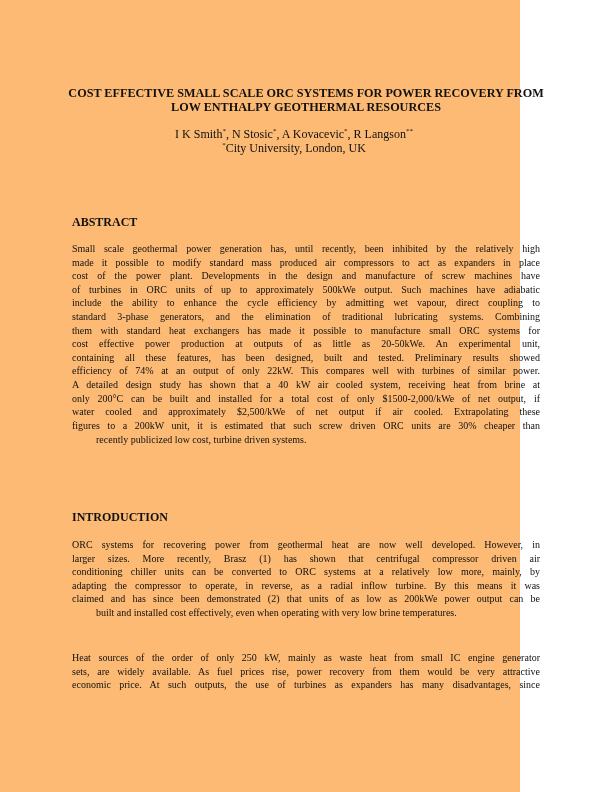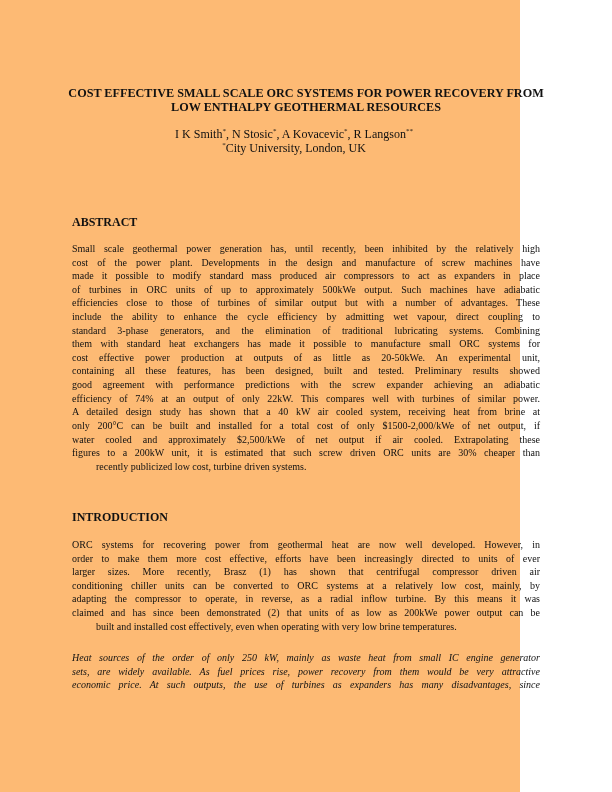--- a/index.html
+++ b/index.html
@@ -34,49 +34,46 @@
       <span>A Kovacevic</span><sup>*</sup>,
       <span>R Langson</span><sup>**</sup>
     </div>
     <div><sup>*</sup><span>City University, London, UK</span></div>
   </div>
 
   <div class="heading" style="top:215px;">ABSTRACT</div>
 
   <div class="para" style="top:242px;">
     <span class="ln">Small scale geothermal power generation has, until recently, been inhibited by the relatively high</span>
+    <span class="ln">made it possible to modify standard mass produced air compressors to act as expanders in place</span>
     <span class="ln">cost of the power plant.  Developments in the design and manufacture of screw machines have</span>
-    <span class="ln">made it possible to modify standard mass produced air compressors to act as expanders in place</span>
     <span class="ln">of turbines in ORC units of up to approximately 500kWe output.  Such machines have adiabatic</span>
-    <span class="ln">efficiencies close to those of turbines of similar output but with a number of advantages. These</span>
     <span class="ln">include the ability to enhance the cycle efficiency by admitting wet vapour, direct coupling to</span>
     <span class="ln">standard 3-phase generators, and the elimination of traditional lubricating systems. Combining</span>
     <span class="ln">them with standard heat exchangers has made it possible to manufacture small ORC systems for</span>
     <span class="ln">cost effective power production at outputs of as little as 20-50kWe.  An experimental unit,</span>
     <span class="ln">containing all these features, has been designed, built and tested.  Preliminary results showed</span>
-    <span class="ln">good agreement with performance predictions with the screw expander achieving an adiabatic</span>
     <span class="ln">efficiency of 74% at an output of only 22kW.  This compares well with turbines of similar power.</span>
     <span class="ln">A detailed design study has shown that a 40 kW air cooled system, receiving heat from brine at</span>
     <span class="ln">only 200°C can be built and installed for a total cost of only $1500-2,000/kWe of net output, if</span>
     <span class="ln">water cooled and approximately $2,500/kWe of net output if air cooled. Extrapolating these</span>
     <span class="ln">figures to a 200kW unit, it is estimated that such screw driven ORC units are 30% cheaper than</span>
     <span class="ln last">recently publicized low cost, turbine driven systems.</span>
   </div>
 
   <div class="heading" style="top:510px;">INTRODUCTION</div>
 
   <div class="para" style="top:538px;">
     <span class="ln">ORC systems for recovering power from geothermal heat are now well developed.  However, in</span>
-    <span class="ln">order to make them more cost effective, efforts have been increasingly directed to units of ever</span>
     <span class="ln">larger sizes. More recently, Brasz (1) has shown that centrifugal compressor driven air</span>
-    <span class="ln">conditioning chiller units can be converted to ORC systems at a relatively low cost, mainly, by</span>
+    <span class="ln">conditioning chiller units can be converted to ORC systems at a relatively low more, mainly, by</span>
     <span class="ln">adapting the compressor to operate, in reverse, as a radial inflow turbine. By this means it was</span>
     <span class="ln">claimed and has since been demonstrated (2) that units of as low as 200kWe power output can be</span>
     <span class="ln last">built and installed cost effectively, even when operating with very low brine temperatures.</span>
   </div>
 
-  <div class="para" style="top:651px;font-style:italic;">
+  <div class="para" style="top:651px;">
     <span class="ln">Heat sources of the order of only 250 kW, mainly as waste heat from small IC engine generator</span>
     <span class="ln">sets, are widely available. As fuel prices rise, power recovery from them would be very attractive</span>
     <span class="ln">economic price. At such outputs, the use of turbines as expanders has many disadvantages, since</span>
   </div>
 
 </div>
 
 </body></html>

